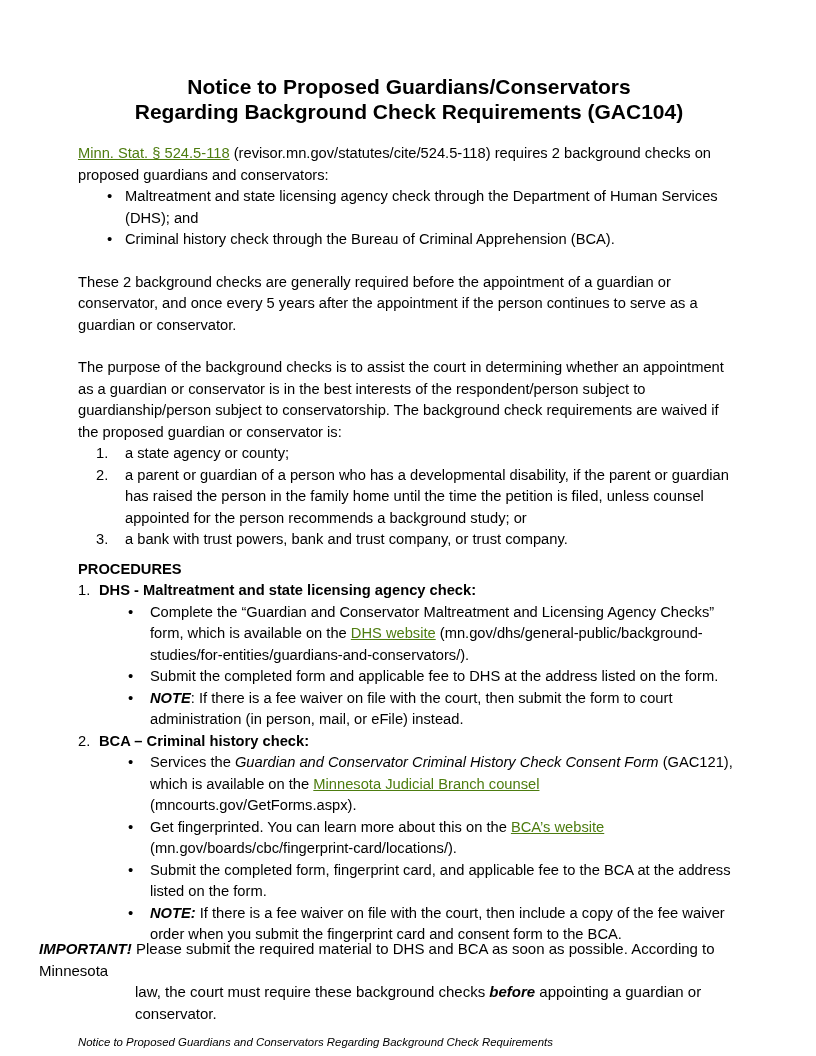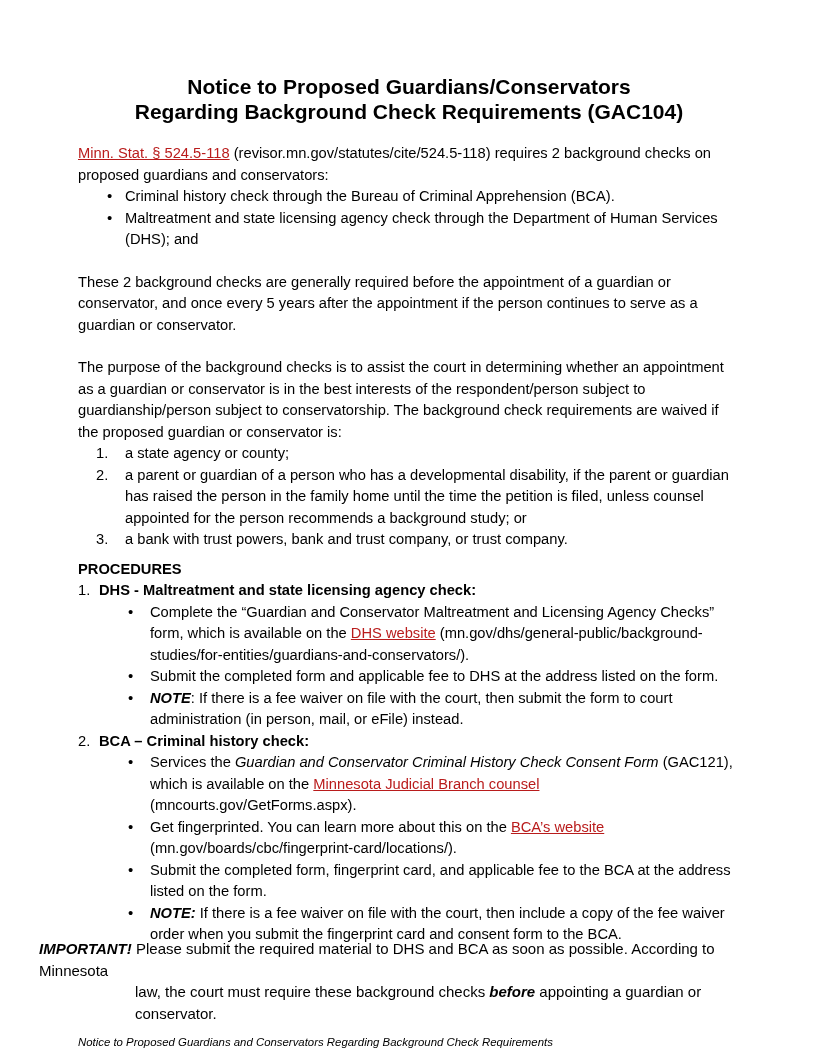--- a/index.html
+++ b/index.html
@@ -43,21 +43,21 @@
   .spacer-after-title { height: 19px; }
 
   p.para {
     margin: 0 0 0 0;
     text-align: left;
   }
   .gap { height: 21px; }
   .gap-sm { height: 8px; }
 
   a.link, .link {
-    color: #b91c1c;
+    color: #4d7c0f;
     text-decoration: underline;
   }
 
   
   ul.bullets {
     list-style: none;
     margin: 0;
     padding: 0;
   }
   ul.bullets > li {
@@ -190,22 +190,22 @@
     <h1 class="doc-title">
       <span>Notice to Proposed Guardians/Conservators</span>
       <span class="line2">Regarding Background Check Requirements (GAC104)</span>
     </h1>
 
     <div class="spacer-after-title"></div>
 
     <p class="para"><a href="#" class="link">Minn. Stat. § 524.5-118</a><span> (revisor.mn.gov/statutes/cite/524.5-118) requires 2 background checks on proposed guardians and conservators:</span></p>
 
     <ul class="bullets">
+      <li>Maltreatment and state licensing agency check through the Department of Human Services (DHS); and</li>
       <li>Criminal history check through the Bureau of Criminal Apprehension (BCA).</li>
-      <li>Maltreatment and state licensing agency check through the Department of Human Services (DHS); and</li>
     </ul>
 
     <div class="gap"></div>
 
     <p class="para">These 2 background checks are generally required before the appointment of a guardian or conservator, and once every 5 years after the appointment if the person continues to serve as a guardian or conservator.</p>
 
     <div class="gap"></div>
 
     <p class="para">The purpose of the background checks is to assist the court in determining whether an appointment as a guardian or conservator is in the best interests of the respondent/person subject to guardianship/person subject to conservatorship.  The background check requirements are waived if the proposed guardian or conservator is:</p>
 

